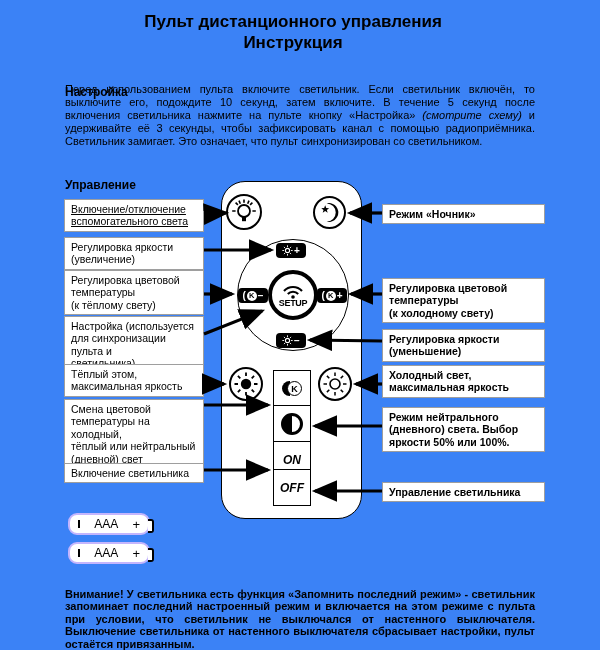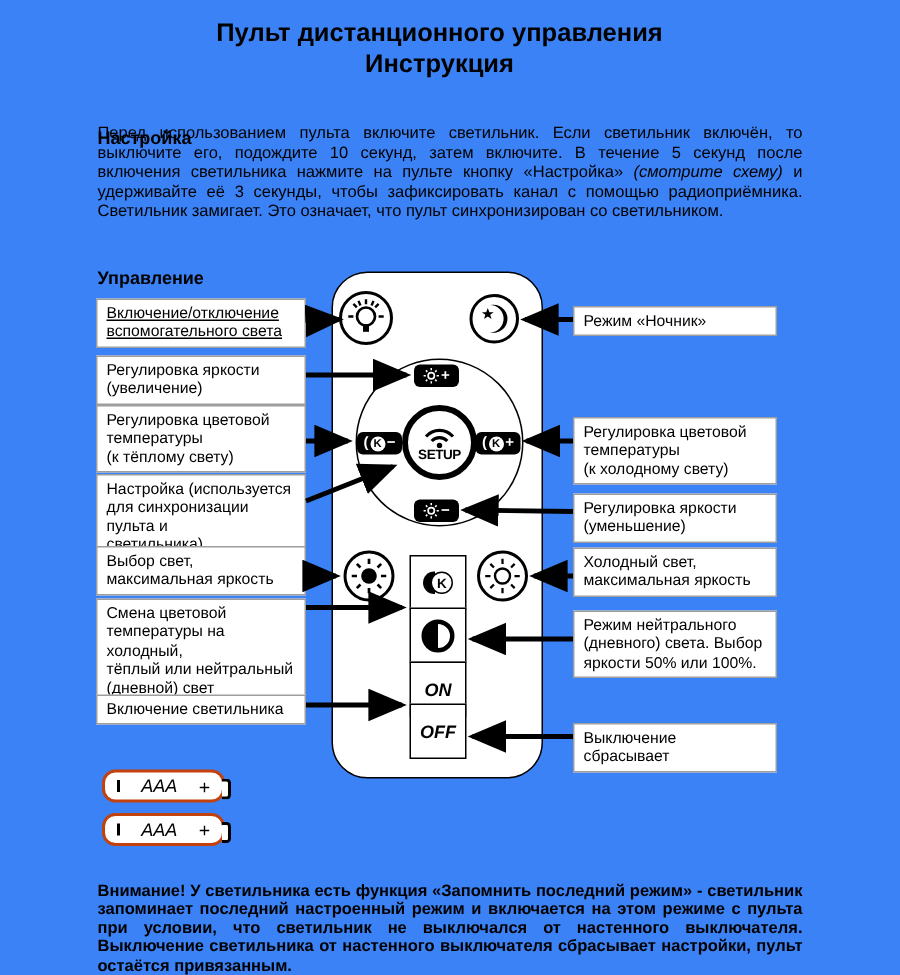--- a/index.html
+++ b/index.html
@@ -10,21 +10,21 @@
          font-size:17px;font-weight:bold;line-height:21px;}
   .heading{position:absolute;font-size:12px;font-weight:bold;margin-top:20px;}
   .para{position:absolute;left:65px;width:470px;font-size:11px;line-height:13px;
         text-align:justify;}
   .para i{font-style:italic;}
   .warn{font-weight:bold;line-height:12.4px;}
   .callout{position:absolute;border:1px solid #9e9e9e;background:#fff;
            padding:3px 6px;font-size:10.5px;line-height:12.4px;
            white-space:pre-line;box-sizing:border-box;z-index:1;}
   .cl{left:64px;width:140px;}
-  .cr{left:382px;width:136px;}
+  .cr{left:382px;width:163px;font-weight:bold;}
   .remote{position:absolute;left:221px;top:181px;width:141px;height:338px;
           border:1.5px solid #000;border-radius:24px;background:#fff;box-sizing:border-box;}
   .circle-btn{position:absolute;border:2px solid #000;border-radius:50%;background:#fff;
               display:flex;align-items:center;justify-content:center;box-sizing:border-box;z-index:2;}
   .dial{position:absolute;left:237px;top:239px;width:112px;height:112px;
         border:1.5px solid #000;border-radius:50%;background:#fff;box-sizing:border-box;z-index:1;}
   .pill{position:absolute;width:30px;height:15px;background:#000;border-radius:4px;
         color:#fff;display:flex;align-items:center;justify-content:center;gap:1px;
         font-weight:bold;font-size:10px;z-index:3;}
   .kdisc{width:10px;height:10px;border-radius:50%;background:#fff;color:#000;
@@ -38,23 +38,23 @@
   .col-cell{position:absolute;left:273px;width:38px;height:37px;border:1.5px solid #000;
             background:#fff;display:flex;align-items:center;justify-content:center;
             box-sizing:border-box;z-index:2;}
   .onoff{font-weight:bold;font-size:12px;font-style:italic;}
   .halfdisc{width:8px;height:15px;background:#000;border-radius:8px 0 0 8px;}
   .kring{width:15px;height:15px;border:1.5px solid #000;border-radius:50%;background:#fff;
          font-size:9px;font-weight:bold;display:flex;align-items:center;justify-content:center;
          margin-left:-3px;box-sizing:border-box;}
   .halfcircle{width:22px;height:22px;border:3px solid #000;border-radius:50%;
               background:linear-gradient(90deg,#000 0 50%,#fff 50% 100%);box-sizing:border-box;}
-  .battery{position:absolute;left:68px;width:82px;height:22px;border:2px solid #c2410c;
+  .battery{position:absolute;left:68px;width:82px;height:22px;border:2px solid #c4b5fd;
            border-radius:9px;background:#fff;display:flex;align-items:center;
-           justify-content:space-between;padding:0 8px;box-sizing:border-box;font-size:12px;font-style:italic;}
+           justify-content:space-between;padding:0 8px;box-sizing:border-box;font-size:12px;}
   .battery .nub{position:absolute;right:-6px;top:4px;width:4px;height:10px;
                 border:2px solid #000;border-left:none;border-radius:0 3px 3px 0;background:#fff;}
   .bminus{width:2px;height:8px;background:#000;}
   .bplus{font-size:13px;}
   #arrows{position:absolute;left:0;top:0;width:600px;height:650px;z-index:4;pointer-events:none;}
 </style>
 </head>
 <body>
 
 <div id="page">
@@ -154,40 +154,40 @@
   <div class="callout cl" style="top:199px;text-decoration:underline;">Включение/отключение
 вспомогательного света</div>
   <div class="callout cl" style="top:237px;">Регулировка яркости
 (увеличение)</div>
   <div class="callout cl" style="top:270px;">Регулировка цветовой
 температуры
 (к тёплому свету)</div>
   <div class="callout cl" style="top:316px;">Настройка (используется
 для синхронизации пульта и
 светильника)</div>
-  <div class="callout cl" style="top:364px;">Выбор свет,
+  <div class="callout cl" style="top:364px;">Тёплый этом,
 максимальная яркость</div>
   <div class="callout cl" style="top:399px;">Смена цветовой
 температуры на холодный,
 тёплый или нейтральный
 (дневной) свет</div>
   <div class="callout cl" style="top:463px;">Включение светильника</div>
 
   <div class="callout cr" style="top:204px;">Режим «Ночник»</div>
   <div class="callout cr" style="top:278px;">Регулировка цветовой
 температуры
 (к холодному свету)</div>
   <div class="callout cr" style="top:329px;">Регулировка яркости
 (уменьшение)</div>
   <div class="callout cr" style="top:365px;">Холодный свет,
 максимальная яркость</div>
   <div class="callout cr" style="top:407px;">Режим нейтрального
 (дневного) света. Выбор
 яркости 50% или 100%.</div>
-  <div class="callout cr" style="top:482px;">Выключение сбрасывает</div>
+  <div class="callout cr" style="top:482px;">Управление светильника</div>
 
   <svg id="arrows" viewBox="0 0 600 650">
     <defs>
       <marker id="ah" markerWidth="9" markerHeight="8" refX="7" refY="3.4" orient="auto">
         <path d="M0,0 L8,3.4 L0,6.8 Z" fill="#000"></path>
       </marker>
     </defs>
     <g stroke="#000" stroke-width="3.2">
       <line x1="204" y1="214" x2="226" y2="213" marker-end="url(#ah)"></line>
       <line x1="204" y1="250" x2="271" y2="250" marker-end="url(#ah)"></line>

